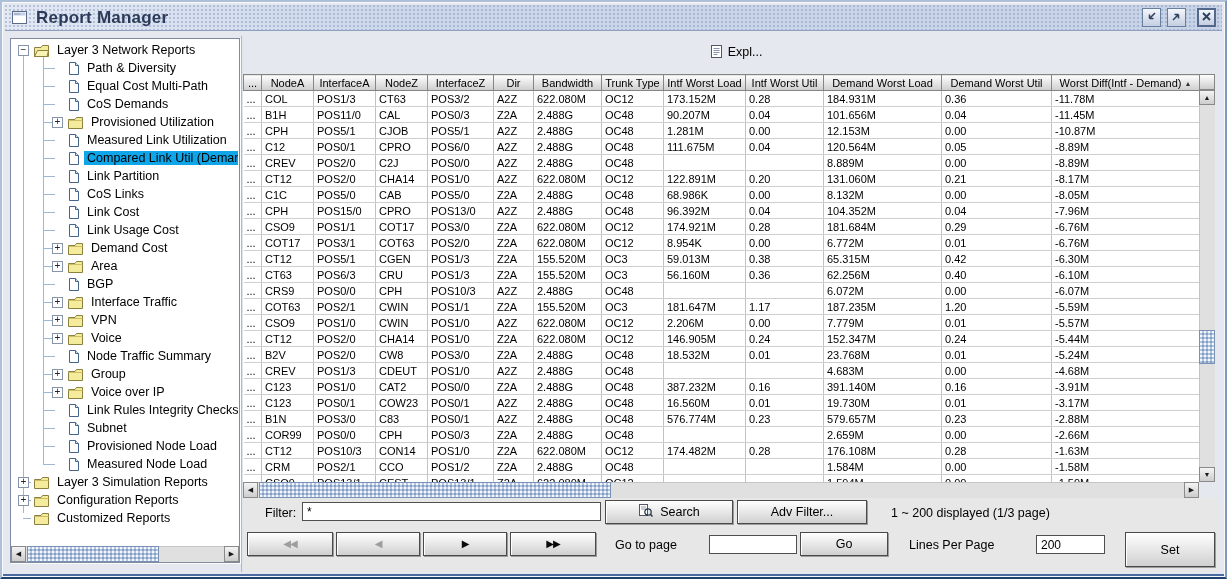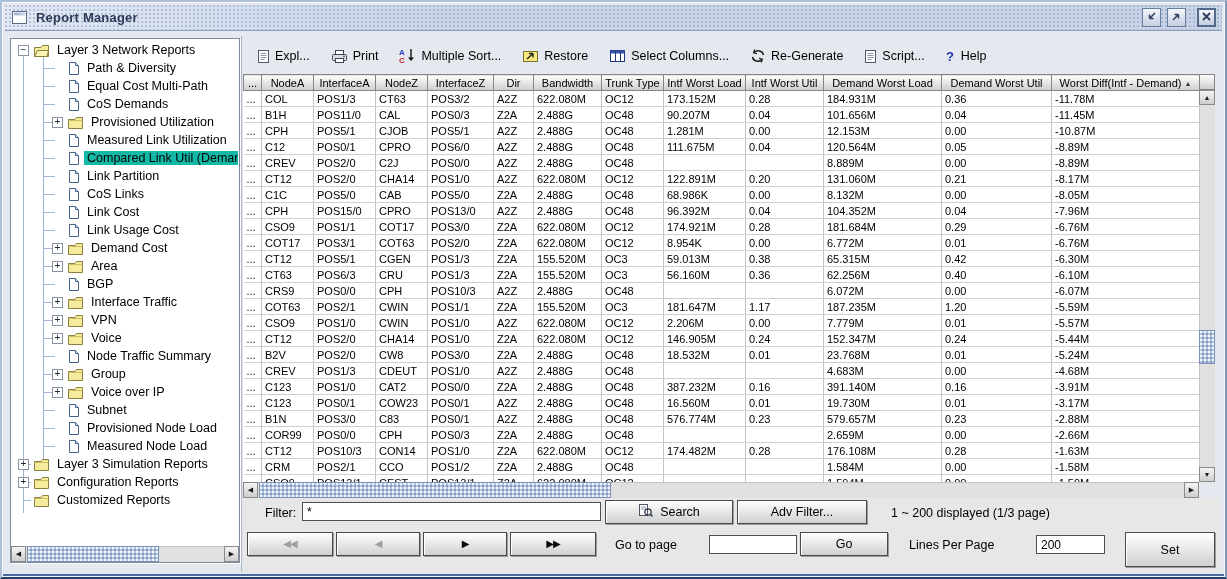--- a/index.html
+++ b/index.html
@@ -15,49 +15,49 @@
   .titlebar{
     position:absolute;left:3px;top:3px;right:3px;height:26px;
     display:flex;align-items:center;gap:8px;padding:0 6px;
     background:
       radial-gradient(circle at 1px 1px, rgba(130,148,182,.45) 1px, rgba(0,0,0,0) 1.3px),
       linear-gradient(90deg,#e2e8f4 0%,#cbd6ea 35%,#c8d3e8 100%);
     background-size:4px 4px,100% 100%;
     border-bottom:1px solid #8ea0bd;
   }
   .win-icon{display:flex;flex:none;}
-  .title{font-size:13px;font-weight:bold;color:#2a3a58;letter-spacing:.2px;}
+  .title{font-size:17px;font-weight:bold;color:#2a3a58;letter-spacing:.2px;}
   .win-buttons{margin-left:auto;display:flex;align-items:center;gap:6px;}
   .wbtn{width:19px;height:19px;display:flex;align-items:center;justify-content:center;
     background:linear-gradient(180deg,#f3f6fb,#c5cfe1);border:1px solid #68809f;padding:0;cursor:default;}
   .wbtn.close{border:2px solid #54688c;margin-left:5px;}
   
   .tree-panel{position:absolute;left:8px;top:36px;width:230px;bottom:14px;background:#fff;
     border:1px solid #7f8c9f;box-shadow:1px 1px 0 #fdfdfd;}
   #tree{position:absolute;left:1px;top:2px;right:1px;bottom:17px;overflow:hidden;}
   .titem{position:relative;height:18px;display:flex;align-items:center;gap:4px;
     font-size:12.5px;white-space:nowrap;cursor:default;}
   .titem.l0{padding-left:6px;}
   .titem.l1{padding-left:40px;}
   .titem.l1::before{content:"";position:absolute;left:31px;top:9px;width:12px;height:1px;background:#9fb6d4;}
   .titem.l0::before{content:"";position:absolute;left:11px;top:9px;width:8px;height:1px;background:#9fb6d4;}
   .titem.root::before{display:none;}
   .expander{width:11px;height:11px;flex:none;border:1px solid #8894a8;background:#fff;
     display:flex;align-items:center;justify-content:center;font-size:10px;line-height:8px;color:#223;z-index:2;}
   .exp-spacer{width:11px;flex:none;}
   .nicon{flex:none;display:flex;z-index:2;}
   .tilabel{padding:0 3px;}
-  .titem.selected .tilabel{background:#14b8a6;}
+  .titem.selected .tilabel{background:#0ea5e9;}
   .vline{position:absolute;width:1px;background:#9fb6d4;z-index:1;}
   
   .divider{position:absolute;left:239px;top:34px;bottom:5px;width:2px;
     background:linear-gradient(90deg,#98a4b6,#f7f9fc);}
   
   .toolbar{position:absolute;left:243px;top:40px;height:28px;right:6px;
-    display:flex;align-items:center;gap:13px;padding-left:8px;}
+    display:flex;align-items:center;gap:13px;padding-left:8px;flex-direction:column;}
   .tbtn{display:inline-flex;align-items:center;gap:5px;font-size:12.5px;padding:2px 4px;cursor:default;}
   .ticon{display:flex;flex:none;}
   
   #tablebox{position:absolute;left:241px;top:72px;width:956px;height:408px;overflow:hidden;background:#fff;}
   table.rpt{border-collapse:collapse;table-layout:fixed;width:956px;font-size:11px;}
   table.rpt th{height:16px;font-weight:normal;text-align:center;padding:0 2px;white-space:nowrap;overflow:hidden;
     background:linear-gradient(180deg,#fefefe,#cdcdcd);border:1px solid #858585;cursor:default;}
   table.rpt td{height:16px;padding:0 3px;white-space:nowrap;overflow:hidden;background:#fff;
     border-right:1px solid #c2c2c2;border-bottom:1px solid #cfcfcf;}
   .sortarrow{font-size:7px;margin-left:3px;color:#333;vertical-align:1px;}
@@ -320,20 +320,30 @@
         </div>
         <div class="titem l1">
           <span class="expander">+</span>
           <span class="nicon">
             <svg width="17" height="13">
               <path d="M1.5 12.5 v-9 h6.5 l1.5-2 h6 v11 z" fill="#f4ec9c" stroke="#8c8040"></path>
               <line x1="1.5" y1="4.5" x2="15.5" y2="4.5" stroke="#cdbf62"></line>
             </svg>
           </span>
           <span class="tilabel">Voice over IP</span>
+        </div>
+        <div class="titem l1">
+          <span class="exp-spacer"></span>
+          <span class="nicon">
+            <svg width="13" height="15">
+              <path d="M2.5 1.5 h6 l3 3 v9 h-9 z" fill="#fff" stroke="#44648c"></path>
+              <path d="M8.5 1.5 v3 h3" fill="#d4e2f4" stroke="#44648c"></path>
+            </svg>
+          </span>
+          <span class="tilabel">Link Rules Integrity Checks</span>
         </div>
         <div class="titem l1">
           <span class="exp-spacer"></span>
           <span class="nicon">
             <svg width="13" height="15">
               <path d="M2.5 1.5 h6 l3 3 v9 h-9 z" fill="#fff" stroke="#44648c"></path>
               <path d="M8.5 1.5 v3 h3" fill="#d4e2f4" stroke="#44648c"></path>
             </svg>
           </span>
           <span class="tilabel">Subnet</span>

